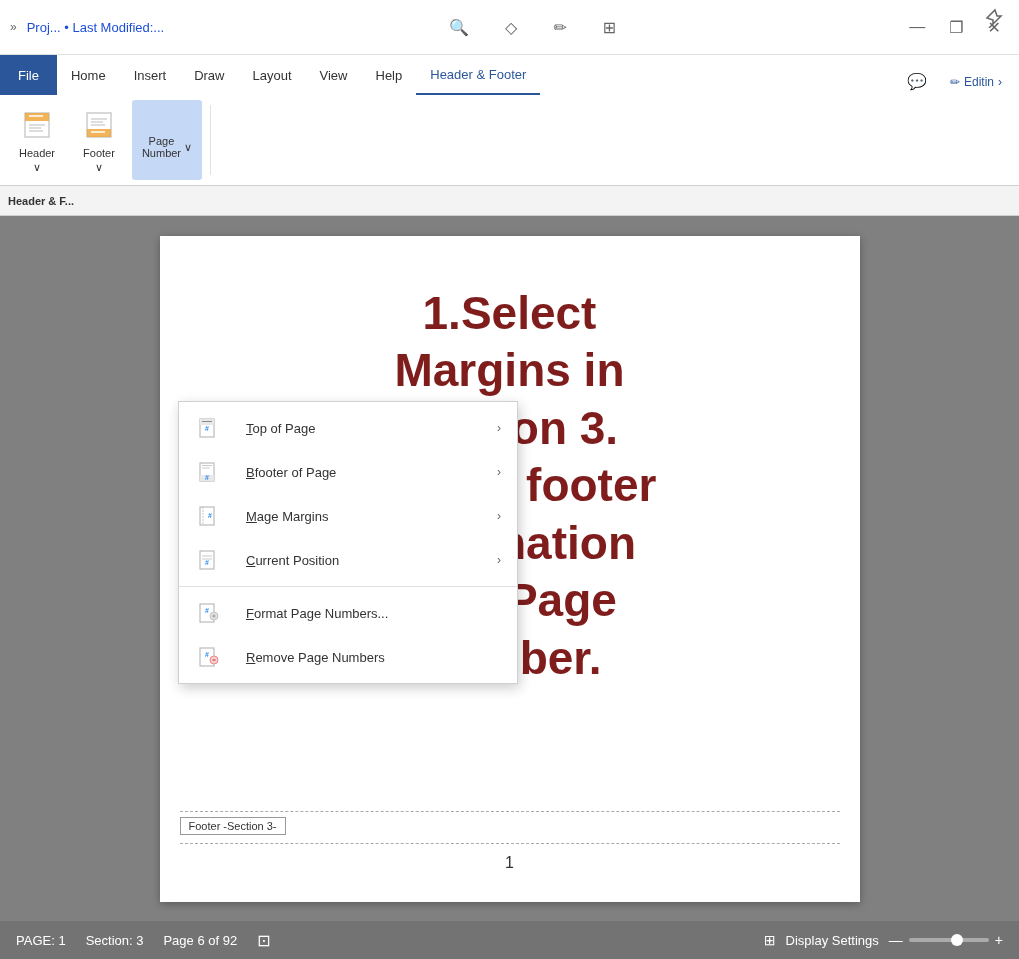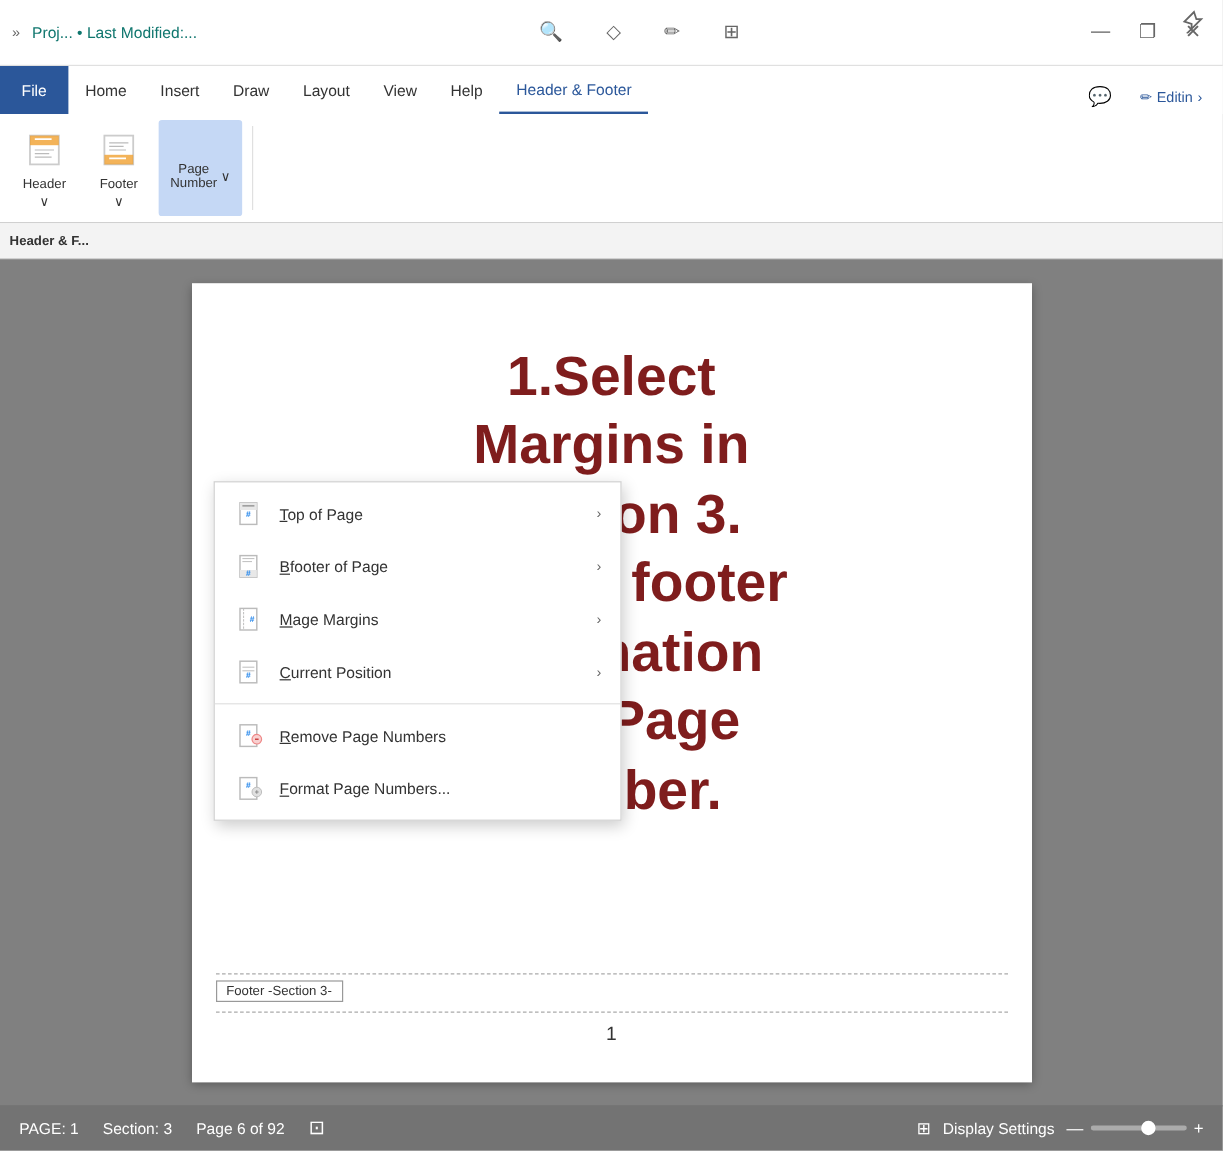--- a/index.html
+++ b/index.html
@@ -9,21 +9,21 @@
     .title-bar {
       height: 55px;
       background: #fff;
       display: flex;
       align-items: center;
       padding: 0 10px;
       border-bottom: 1px solid #e0e0e0;
     }
     .title-bar-left { display: flex; align-items: center; gap: 6px; }
     .title-expand-icon { color: #666; font-size: 12px; margin-right: 4px; }
-    .title-text { font-size: 13px; color: #0f766e; }
+    .title-text { font-size: 13px; color: #1d4ed8; }
     .title-bar-center { flex: 1; display: flex; justify-content: center; align-items: center; gap: 20px; }
     .title-bar-right { display: flex; align-items: center; gap: 8px; }
     .title-btn { background: none; border: none; cursor: pointer; font-size: 16px; color: #666; padding: 4px 8px; }
 
     
     .ribbon { background: #fff; border-bottom: 1px solid #d0d0d0; }
 
     
     .tab-bar {
       height: 40px;
@@ -66,21 +66,21 @@
       display: flex;
       align-items: center;
       padding: 4px 8px;
       gap: 4px;
     }
 
     .ribbon-btn {
       display: flex;
       flex-direction: column;
       align-items: center;
-      justify-content: space-between;
+      justify-content: flex-start;
       min-width: 56px;
       height: 80px;
       padding: 4px 8px;
       cursor: pointer;
       border: 1px solid transparent;
       background: none;
       border-radius: 3px;
       font-size: 11px;
       color: #333;
       gap: 2px;
@@ -207,20 +207,21 @@
     }
 
     .menu-item {
       display: flex;
       align-items: center;
       padding: 8px 16px;
       cursor: pointer;
       font-size: 13px;
       color: #333;
       position: relative;
+      gap: 13px;
     }
 
     .menu-item .menu-icon {
       width: 28px;
       height: 28px;
       margin-right: 10px;
       display: flex;
       align-items: center;
       justify-content: center;
       flex-shrink: 0;
@@ -468,41 +469,41 @@
       <span class="menu-arrow">›</span>
     </div>
 
     <div class="menu-separator"></div>
 
     <div class="menu-item">
       <div class="menu-icon">
         <svg width="22" height="22" viewBox="0 0 22 22">
           <rect x="2" y="2" width="14" height="18" fill="white" stroke="#bbb" stroke-width="1.2"></rect>
           <text x="9" y="11" text-anchor="middle" font-size="7" fill="#2b8aec" font-weight="bold">#</text>
-          <circle cx="16" cy="14" r="4" fill="#f8d0d0" stroke="#e88"></circle>
-          <line x1="14.5" y1="14" x2="17.5" y2="14" stroke="#c44" stroke-width="1.2"></line>
+          <circle cx="16" cy="14" r="4" fill="#e0e0e0" stroke="#bbb" stroke-width="0.8"></circle>
+          <line x1="14.5" y1="14" x2="17.5" y2="14" stroke="#888" stroke-width="0.8"></line>
+          <line x1="16" y1="12.5" x2="16" y2="15.5" stroke="#888" stroke-width="0.8"></line>
         </svg>
       </div>
       <span class="menu-label">
-        <span class="underline-char">R</span><span>emove Page Numbers</span>
+        <span class="underline-char">F</span><span>ormat Page Numbers...</span>
       </span>
     </div>
 
     <div class="menu-item">
       <div class="menu-icon">
         <svg width="22" height="22" viewBox="0 0 22 22">
           <rect x="2" y="2" width="14" height="18" fill="white" stroke="#bbb" stroke-width="1.2"></rect>
           <text x="9" y="11" text-anchor="middle" font-size="7" fill="#2b8aec" font-weight="bold">#</text>
-          <circle cx="16" cy="14" r="4" fill="#e0e0e0" stroke="#bbb" stroke-width="0.8"></circle>
-          <line x1="14.5" y1="14" x2="17.5" y2="14" stroke="#888" stroke-width="0.8"></line>
-          <line x1="16" y1="12.5" x2="16" y2="15.5" stroke="#888" stroke-width="0.8"></line>
+          <circle cx="16" cy="14" r="4" fill="#f8d0d0" stroke="#e88"></circle>
+          <line x1="14.5" y1="14" x2="17.5" y2="14" stroke="#c44" stroke-width="1.2"></line>
         </svg>
       </div>
       <span class="menu-label">
-        <span class="underline-char">F</span><span>ormat Page Numbers...</span>
+        <span class="underline-char">R</span><span>emove Page Numbers</span>
       </span>
     </div>
 
   </div>
 </div>
 
 <div class="status-bar">
   <span>PAGE: 1</span>
   <span>Section: 3</span>
   <span>Page 6 of 92</span>

